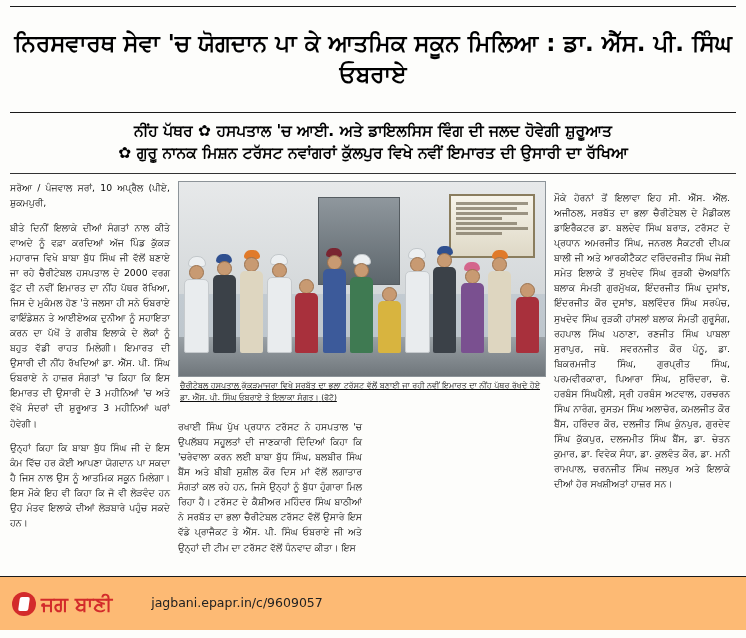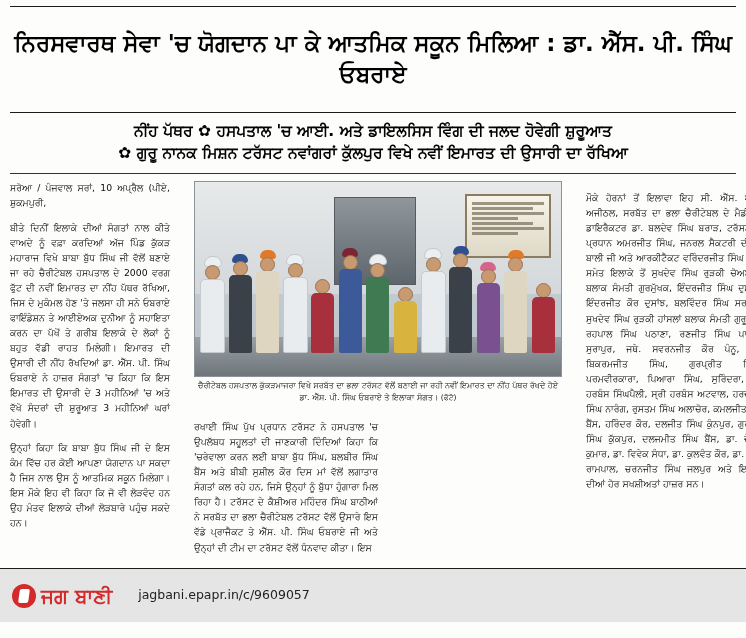--- a/index.html
+++ b/index.html
@@ -45,21 +45,21 @@
   }
   .subhead {
     font-size: 15.5px;
     font-weight: bold;
     text-align: center;
     line-height: 1.45;
     color: #000;
   }
   .body-area {
     display: flex;
-    gap: 24px;
+    gap: 8px;
     padding-top: 7px;
   }
   .col {
     font-size: 9.3px;
     line-height: 1.62;
     text-align: justify;
     color: #0c0c0c;
   }
   .col-left {
     width: 160px;
@@ -170,39 +170,39 @@
   .p-b-cream { background: #ded6c0; }
   .p-b-blue { background: #3c5a9a; }
   .p-b-dark { background: #3b4148; }
   .p-b-red { background: #a8303c; }
   .p-b-green { background: #3f7a52; }
   .p-b-yellow { background: #d8b43f; }
   .p-b-purple { background: #7a5090; }
   .caption {
     font-size: 8px;
     line-height: 1.5;
-    text-align: center;
     padding: 3px 2px 2px 2px;
     color: #101010;
+    text-decoration: underline;
   }
   .caption .credit {
     font-size: 7.5px;
   }
   .center-cols {
     display: flex;
     gap: 9px;
     padding-top: 4px;
   }
   .center-cols .col { width: 50%; }
   .footer {
     position: absolute;
-    left: 0; right: 0; bottom: 16px;
+    left: 0; right: 0; bottom: 8px;
     height: 54px;
     border-top: 1.5px solid #1a1a1a;
-    background: #e5e5e5;
+    background: #fdba74;
     display: flex;
     align-items: center;
     padding: 0 12px;
     box-sizing: border-box;
   }
   .logo {
     display: inline-flex;
     align-items: center;
     gap: 5px;
   }
@@ -227,21 +227,21 @@
     color: #d32b2b;
     letter-spacing: 0px;
   }
   .footer-meta {
     margin-left: 26px;
     font-size: 12.5px;
     line-height: 1.45;
     color: #222;
   }
   .footer-meta .date { font-weight: normal; }
-  .footer-meta .url { color: #222; }
+  .footer-meta .url { color: #222; margin-left: 13px; }
 </style>
 </head>
 <body>
 
 <div class="page">
 
   <hr class="rule">
 
   <h1 class="headline">ਨਿਰਸਵਾਰਥ ਸੇਵਾ 'ਚ ਯੋਗਦਾਨ ਪਾ ਕੇ ਆਤਮਿਕ ਸਕੂਨ ਮਿਲਿਆ : ਡਾ. ਐੱਸ. ਪੀ. ਸਿੰਘ ਓਬਰਾਏ</h1>
 

